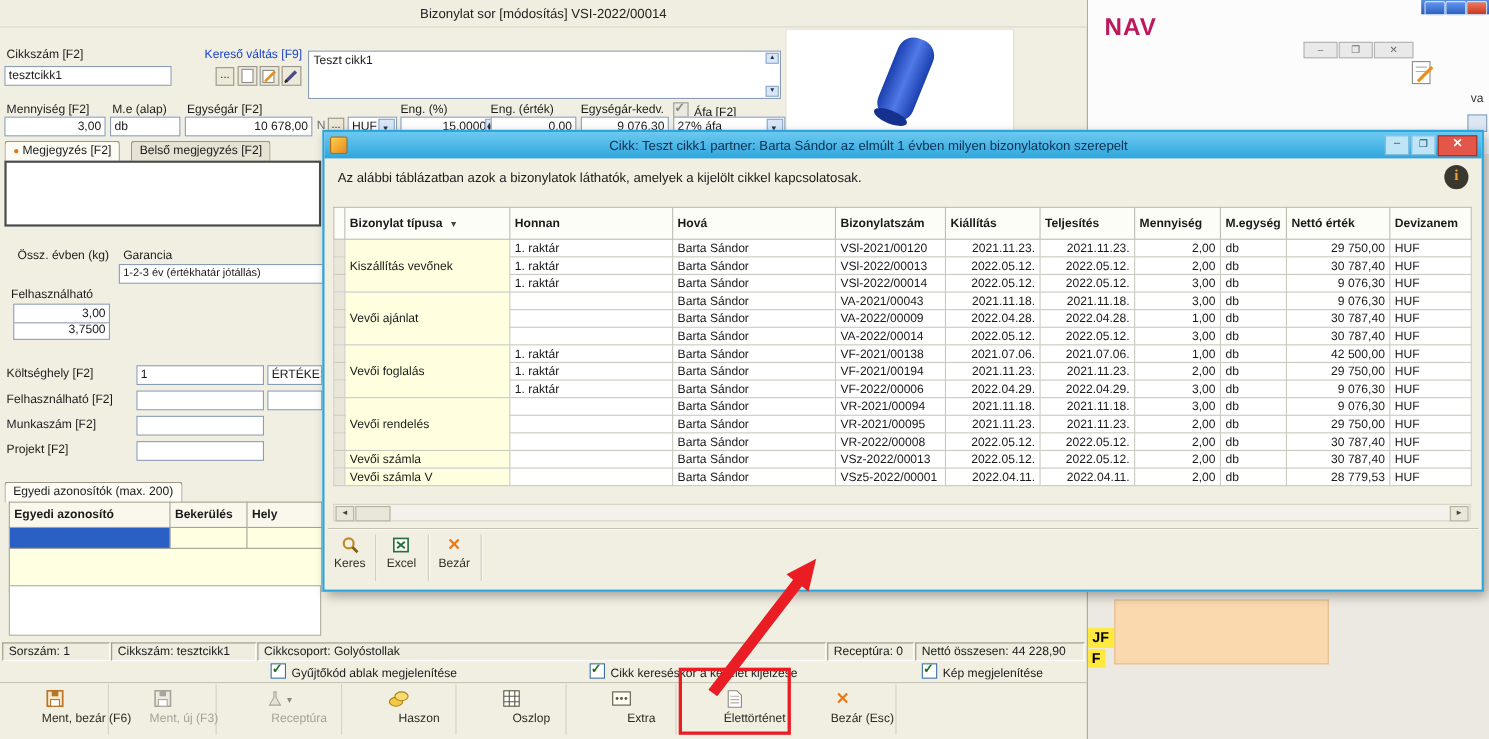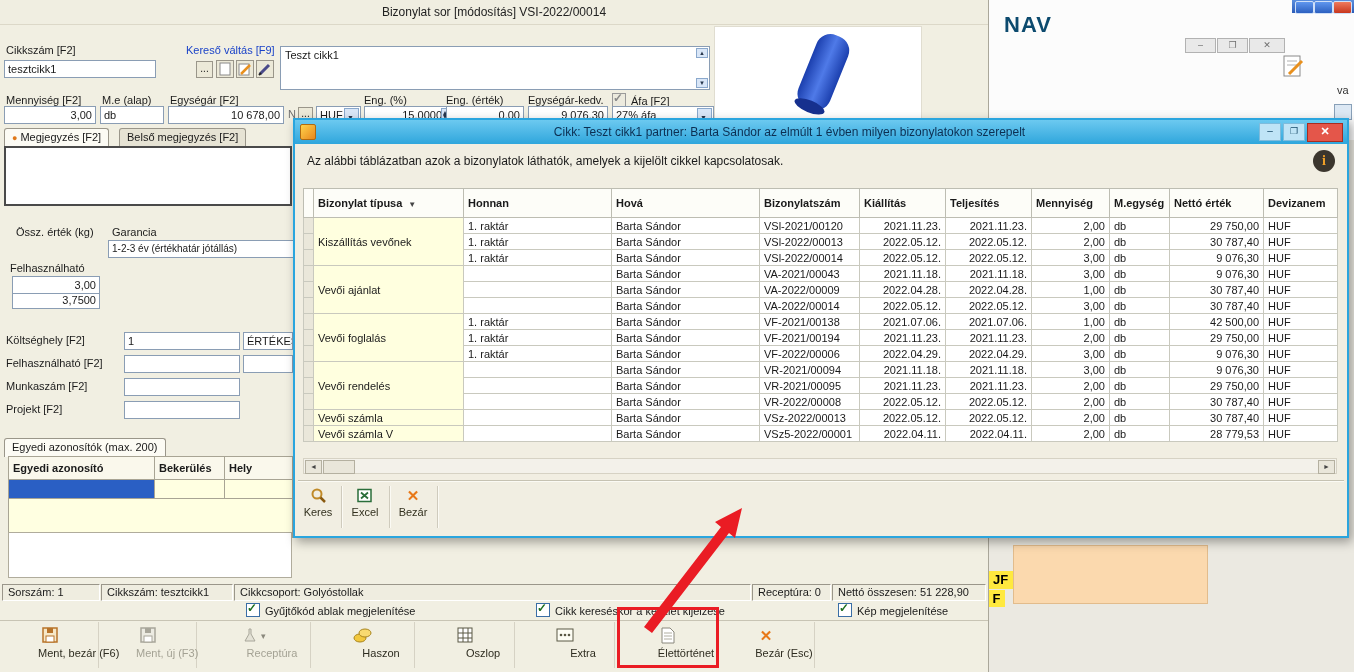--- a/index.html
+++ b/index.html
@@ -95,21 +95,21 @@
 
 <div class="screen">
 
   <div class="a" style="left:988px;top:0;width:366px;height:672px;background:#ebe9e1;border-left:1px solid #b8b4a8;"></div>
   <div class="a" style="left:989px;top:0;width:365px;height:140px;background:#fcfcfc;"></div>
   <div class="a" style="left:1292px;top:0;width:62px;height:13px;background:linear-gradient(#5a8ede,#2c5cb8);">
     <div class="minib" style="right:40px;"></div>
     <div class="minib" style="right:21px;"></div>
     <div class="minib" style="right:2px;background:linear-gradient(#ee7a5e,#c8371e);"></div>
   </div>
-  <div class="a" style="left:1004px;top:12px;font-size:22px;font-weight:bold;color:#0c4a6e;letter-spacing:1px;">NAV</div>
+  <div class="a" style="left:1004px;top:12px;font-size:22px;font-weight:bold;color:#be185d;letter-spacing:1px;">NAV</div>
   <div class="navsysg" style="left:1185px;top:38px;">–</div>
   <div class="navsysg" style="left:1217px;top:38px;">❐</div>
   <div class="navsysg" style="left:1249px;top:38px;width:36px;">✕</div>
   <div class="a" style="left:1281px;top:54px;">
     <svg width="24" height="24">
         <rect x="3" y="2" width="16" height="20" fill="#fff" stroke="#8a8a8a"></rect>
         <line x1="6" y1="7" x2="16" y2="7" stroke="#b0b0b0"></line>
         <line x1="6" y1="11" x2="16" y2="11" stroke="#b0b0b0"></line>
         <line x1="8" y1="20" x2="21" y2="7" stroke="#e8901e" stroke-width="3"></line>
       </svg>
@@ -198,21 +198,21 @@
   </div>
 
   <div class="tab active" style="left:4px;top:128px;">
     <span class="dot">●</span><span>Megjegyzés [F2]</span>
   </div>
   <div class="tab" style="left:119px;top:128px;">
     <span>Belső megjegyzés [F2]</span>
   </div>
   <div class="a" style="left:4px;top:146px;width:288px;height:60px;background:#fff;border:2px solid #4a4a4a;box-sizing:border-box;"></div>
 
-  <div class="lbl" style="left:16px;top:226px;">Össz. érték (kg)</div>
+  <div class="lbl" style="left:16px;top:226px;">Össz. évben (kg)</div>
   <div class="lbl" style="left:112px;top:226px;">Garancia</div>
   <div class="inp num" style="left:12px;top:248px;width:88px;margin-top:43px;">3,7500</div>
   <div class="inp" style="left:108px;top:240px;width:186px;font-size:10px;">1-2-3 év (értékhatár jótállás)</div>
   <div class="lbl" style="left:10px;top:262px;">Felhasználható</div>
   <div class="inp num" style="left:12px;top:276px;width:88px;">3,00</div>
 
   <div class="lbl" style="left:6px;top:334px;">Költséghely [F2]</div>
   <div class="inp" style="left:124px;top:332px;width:116px;">1</div>
   <div class="inp" style="left:243px;top:332px;width:50px;">ÉRTÉKES</div>
   <div class="lbl" style="left:6px;top:357px;">Felhasználható [F2]</div>
@@ -249,21 +249,21 @@
       </tr>
     </tbody>
       </table>
   </div>
   <div class="a" style="left:8px;top:532px;width:284px;height:46px;background:#fff;border:1px solid #b0ac9c;box-sizing:border-box;"></div>
 
   <div class="seg" style="left:2px;top:584px;width:98px;">Sorszám: 1</div>
   <div class="seg" style="left:101px;top:584px;width:132px;">Cikkszám: tesztcikk1</div>
   <div class="seg" style="left:234px;top:584px;width:517px;">Cikkcsoport: Golyóstollak</div>
   <div class="seg" style="left:752px;top:584px;width:79px;">Receptúra: 0</div>
-  <div class="seg" style="left:832px;top:584px;width:154px;">Nettó összesen: 51 228,90</div>
+  <div class="seg" style="left:832px;top:584px;width:154px;">Nettó összesen: 44 228,90</div>
 
   <div class="a" style="left:246px;top:603px;white-space:nowrap;">
     <span class="cb checked"></span><span>Gyűjtőkód ablak megjelenítése</span>
   </div>
   <div class="a" style="left:536px;top:603px;white-space:nowrap;">
     <span class="cb checked"></span><span>Cikk kereséskor a készlet kijelzése</span>
   </div>
   <div class="a" style="left:838px;top:603px;white-space:nowrap;">
     <span class="cb checked"></span><span>Kép megjelenítése</span>
   </div>

